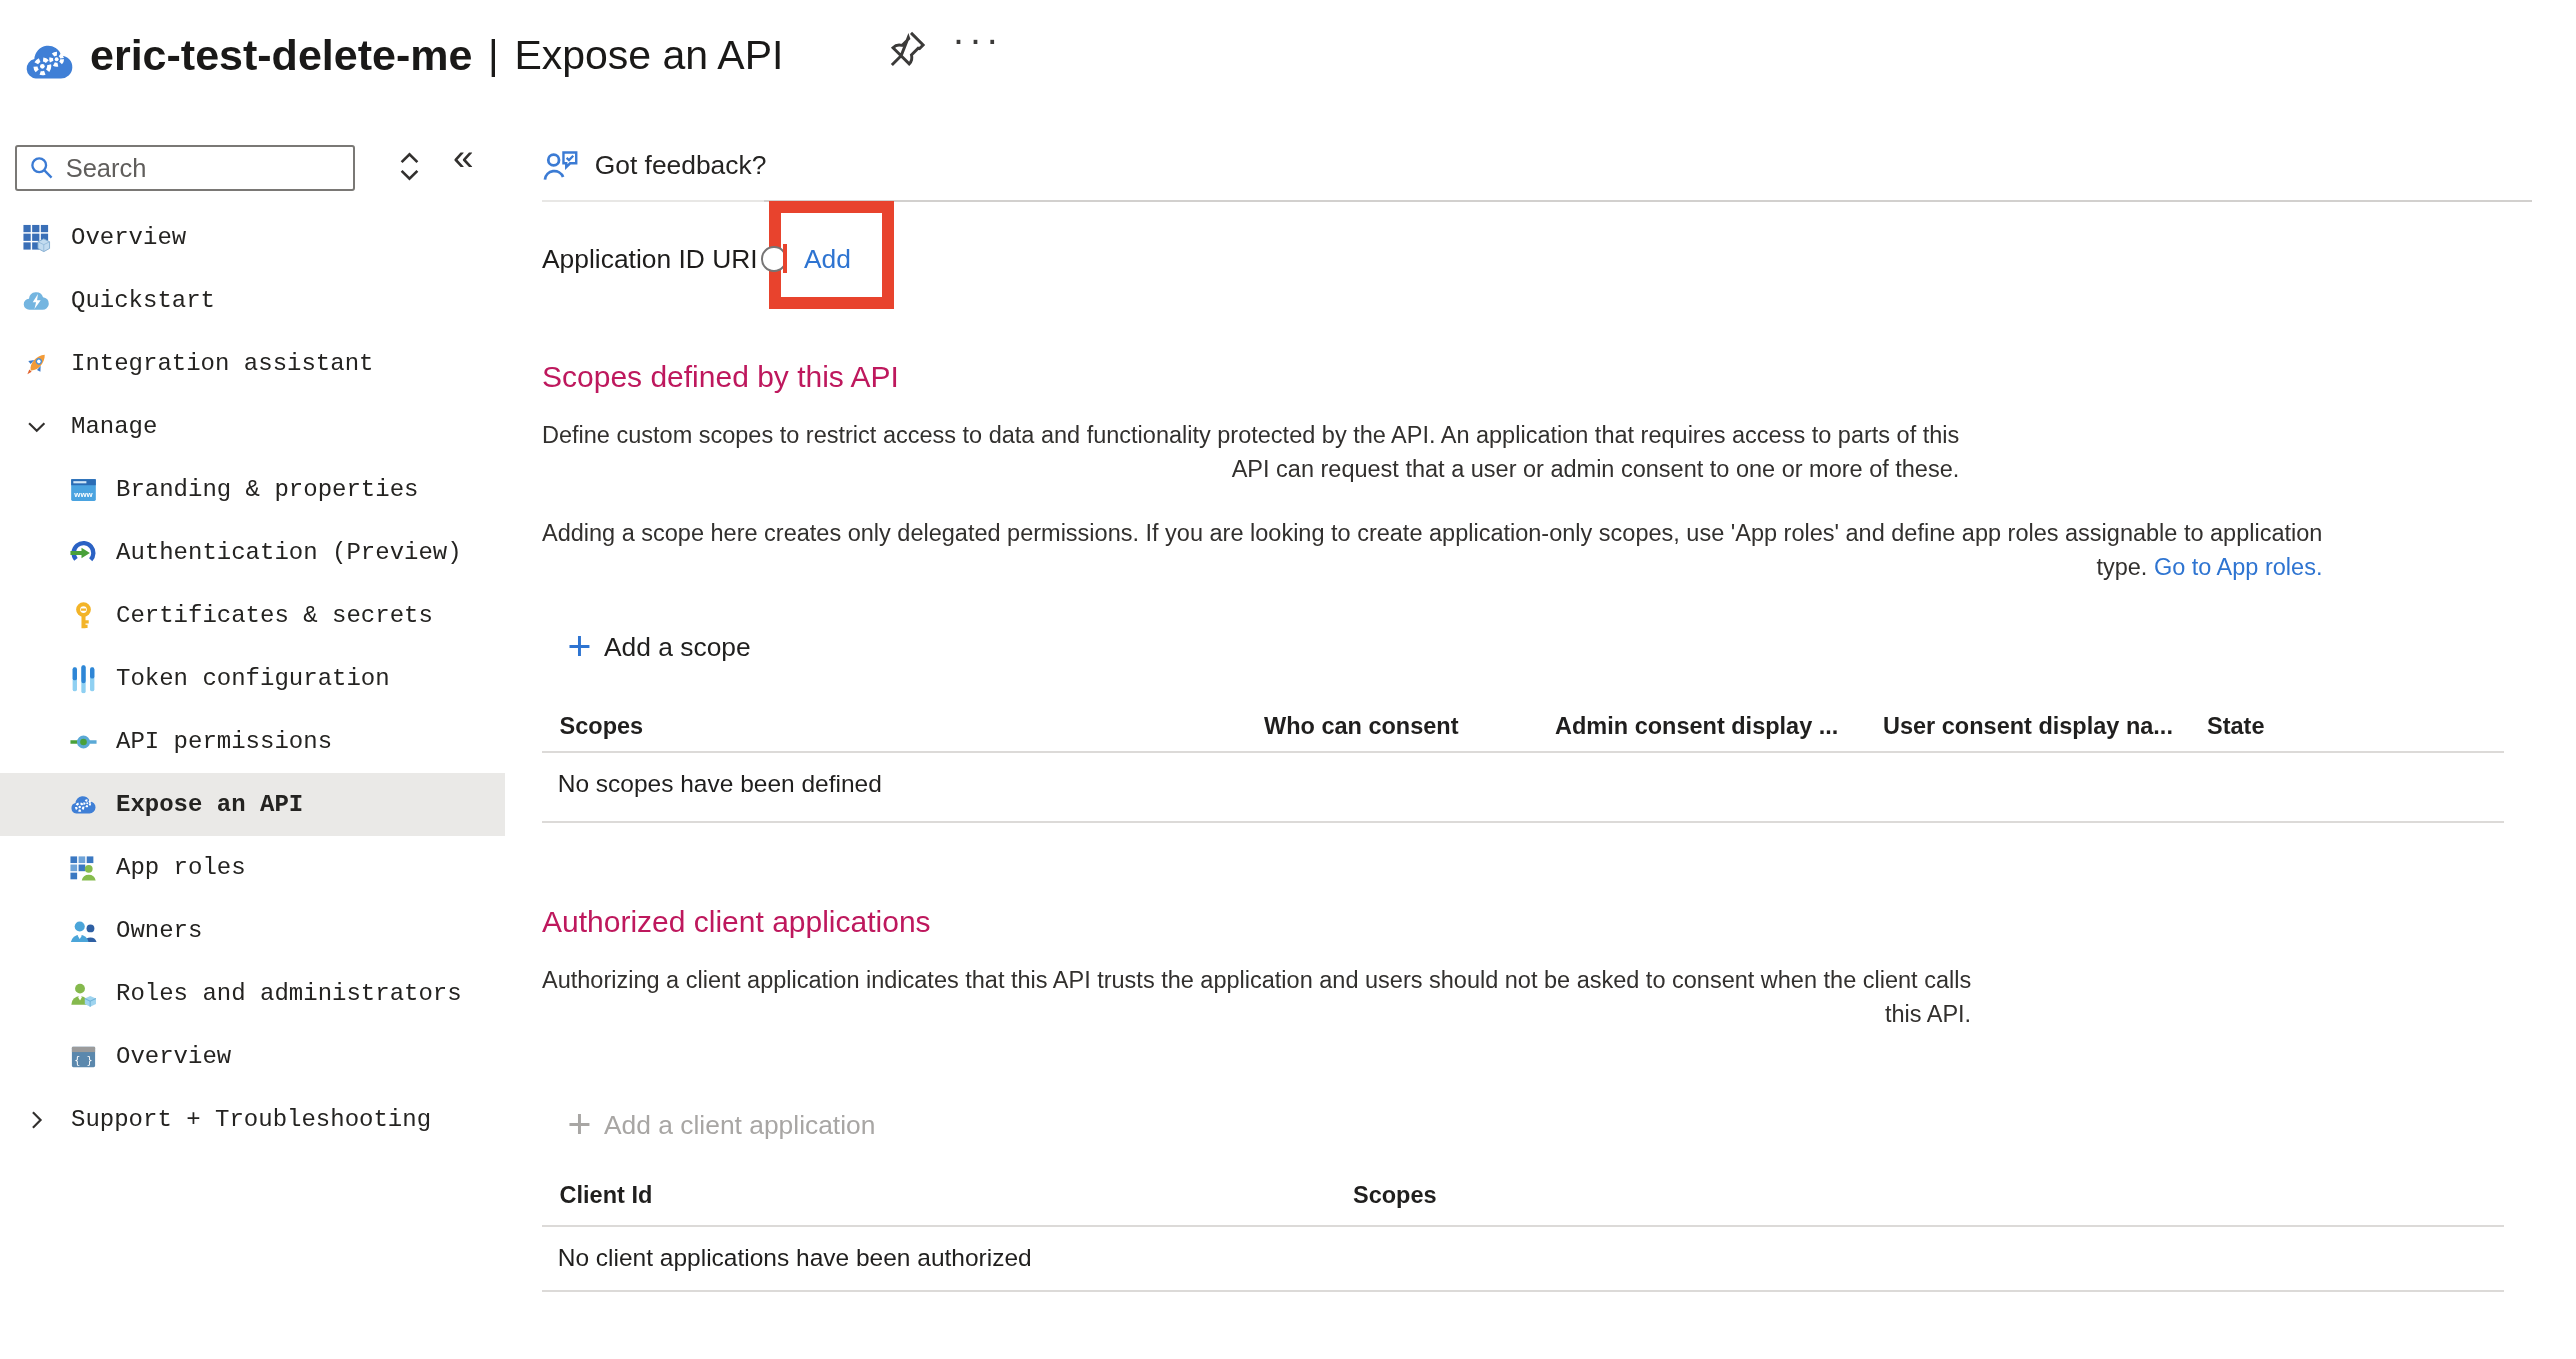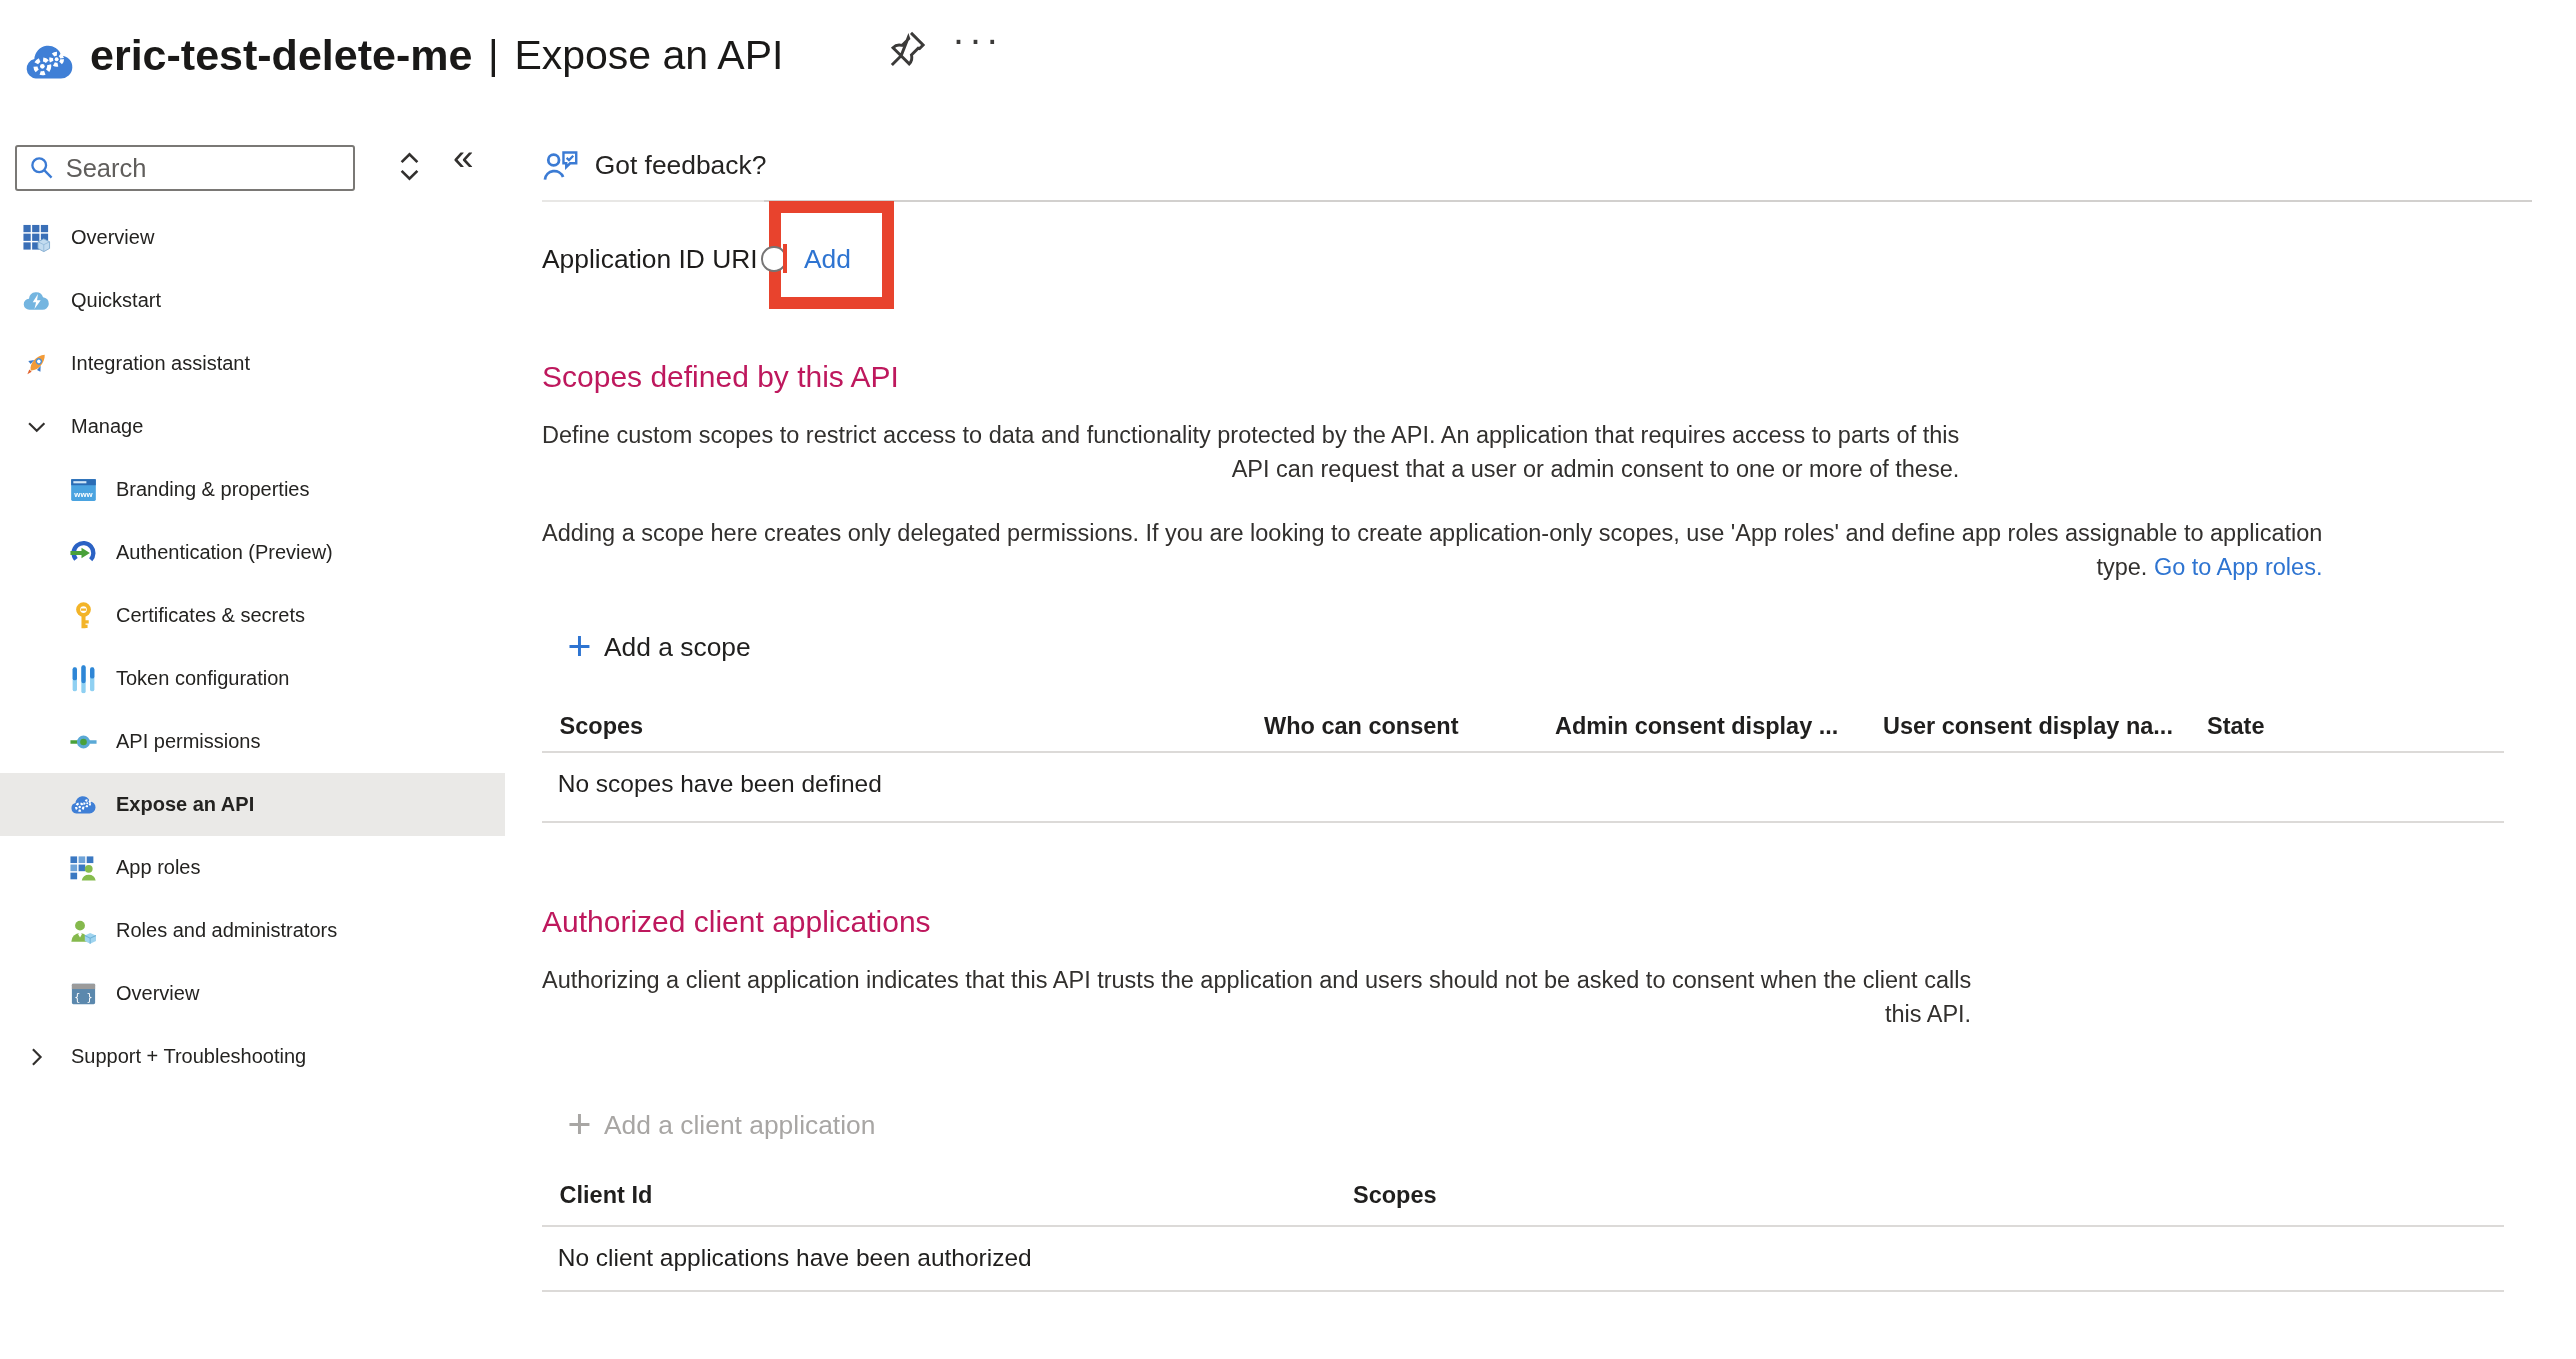--- a/index.html
+++ b/index.html
@@ -23,21 +23,21 @@
   .search-box input{border:none;outline:none;flex:1;font-size:25.5px;color:#3b3a39;font-family:inherit;min-width:0;background:transparent;}
   .search-box input::placeholder{color:#605e5c;}
   .expand-btn{position:absolute;left:392px;top:41px;width:39px;height:39px;cursor:pointer;}
   .collapse-btn{position:absolute;left:453px;top:29px;font-size:37px;color:#32302e;cursor:pointer;}
 
   .nav-list{position:absolute;left:0;top:98px;width:505px;}
   .side-item{position:relative;height:63px;display:flex;align-items:center;cursor:pointer;}
   .side-item .ic{position:absolute;left:21.5px;top:50%;transform:translateY(-50%);width:29px;height:29px;line-height:0;}
   .side-item.group .ic{left:23.5px;width:25.5px;height:25.5px;}
   .side-item.sub .ic{left:69px;}
-  .side-item .lbl{margin-left:71px;font-size:20px;color:#242321;white-space:nowrap;}
+  .side-item .lbl{margin-left:71px;font-size:24px;color:#242321;white-space:nowrap;font-family:Liberation Mono, monospace;}
   .side-item.sub .lbl{margin-left:116px;}
   .side-item.selected{background:#eae9e7;}
   .side-item.selected .lbl{font-weight:700;}
 
   
   .main{position:absolute;left:542px;top:108px;width:2034px;height:1252px;text-align:right;}
   .feedback-row{position:absolute;left:0;top:38px;height:39px;display:flex;align-items:center;cursor:pointer;}
   .feedback-row .fic{width:37px;height:37px;margin-right:15.7px;line-height:0;}
   .feedback-row .ftxt{font-size:26.4px;color:#252423;}
   .div-a{position:absolute;left:0;top:92px;width:222px;height:2px;background:#e8e7e5;}
@@ -213,20 +213,30 @@
                 <rect x="6.6" y="7.6" width="4.6" height="4.6"></rect>
                 <rect x="1" y="13.2" width="4.6" height="4.6"></rect>
               </g>
               <circle cx="13.6" cy="10.6" r="2.7" fill="#86bc4e"></circle>
               <path d="M8.8,18.6 a4.9,4.9 0 0 1 9.6,0 z" fill="#86bc4e"></path>
             </svg></span>
           <span class="lbl">App roles</span>
         </div>
         <div class="side-item sub">
           <span class="ic"><svg width="29" height="29" viewBox="0 0 20 20">
+              <circle cx="14.8" cy="8.2" r="2.7" fill="#2e5fa3"></circle>
+              <path d="M10.6,17.6 a4.4,4.4 0 0 1 8.4,0 z" fill="#2e5fa3"></path>
+              <circle cx="7.4" cy="6.9" r="3.5" fill="#4ba5d9"></circle>
+              <path d="M1.3,17.6 a6.2,6.2 0 0 1 12.2,0 z" fill="#4ba5d9"></path>
+              <polygon points="7.4,11.2 6,13.2 7.4,15.6 8.8,13.2" fill="#ffffff"></polygon>
+            </svg></span>
+          <span class="lbl">Owners</span>
+        </div>
+        <div class="side-item sub">
+          <span class="ic"><svg width="29" height="29" viewBox="0 0 20 20">
               <circle cx="7.6" cy="6.3" r="3.4" fill="#85b94d"></circle>
               <path d="M1.6,17.4 a6,6 0 0 1 12,0 z" fill="#85b94d"></path>
               <polygon points="7.6,10.4 6.3,12.2 7.6,14.4 8.9,12.2" fill="#ffffff"></polygon>
               <polygon points="14.6,11.4 18.6,13.1 18.6,16.9 14.6,18.8 10.9,16.9 10.9,13.1" fill="#9fd4ef"></polygon>
               <polyline points="10.9,13.1 14.6,14.9 18.6,13.1" fill="none" stroke="#6fb3d8" stroke-width="0.7"></polyline>
               <line x1="14.6" y1="14.9" x2="14.6" y2="18.8" stroke="#6fb3d8" stroke-width="0.7"></line>
             </svg></span>
           <span class="lbl">Roles and administrators</span>
         </div>
         <div class="side-item sub">

